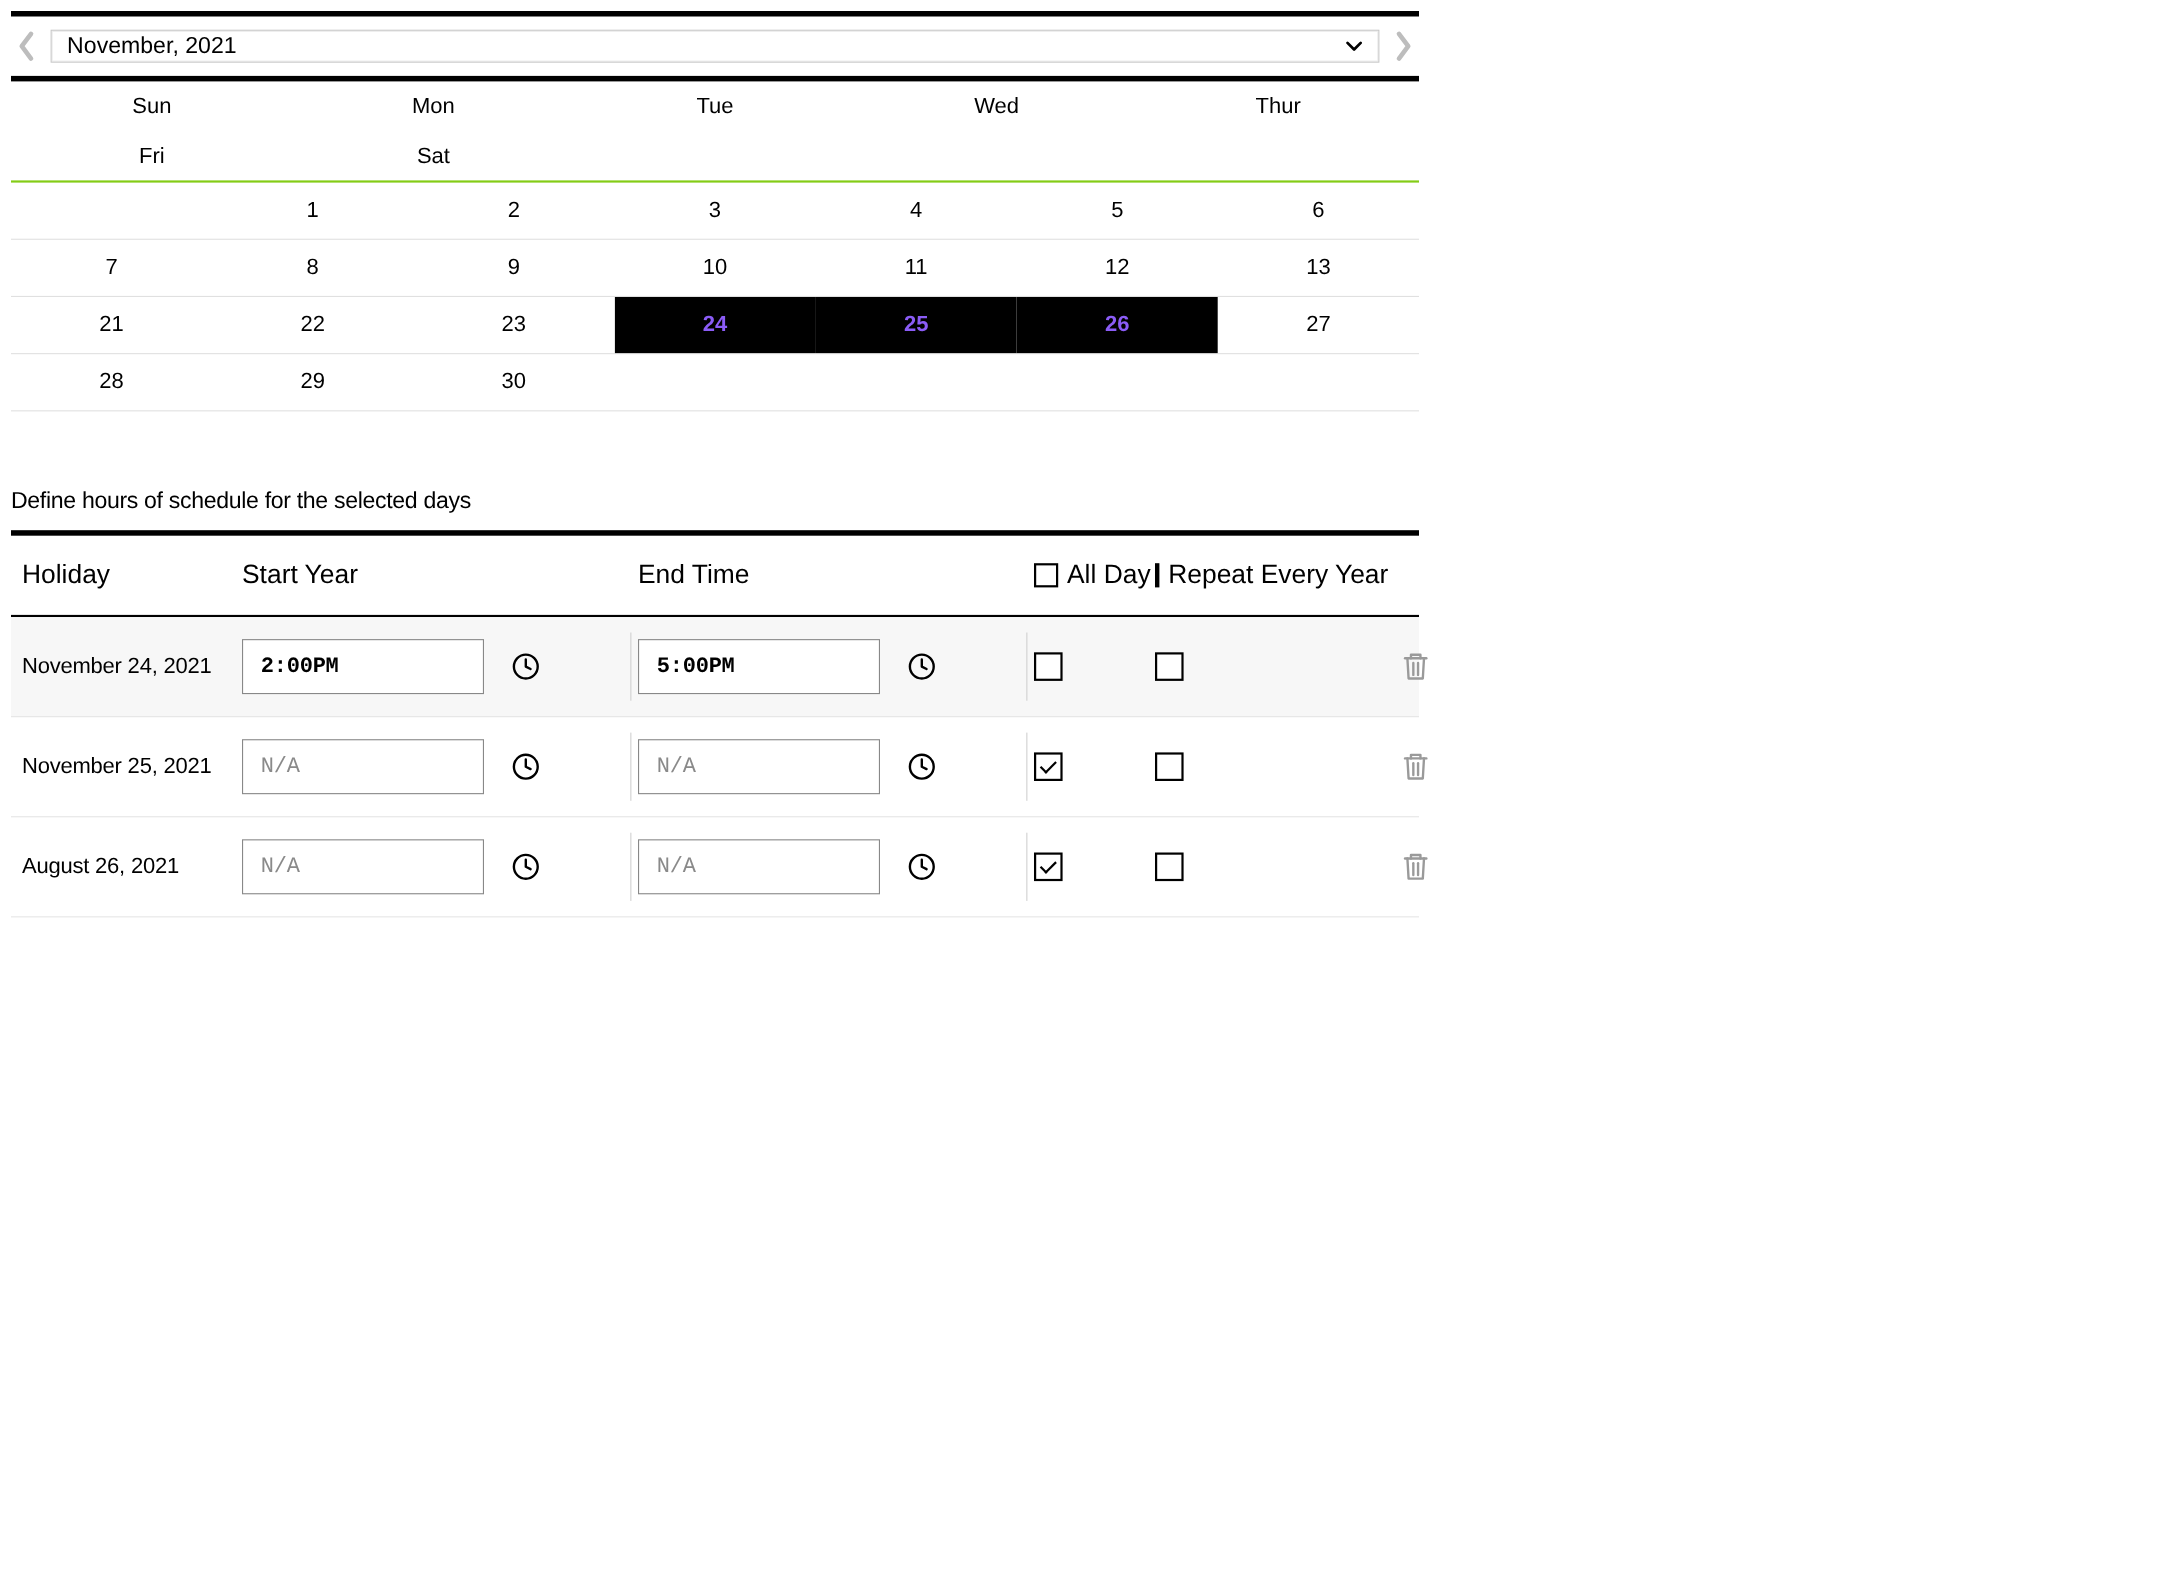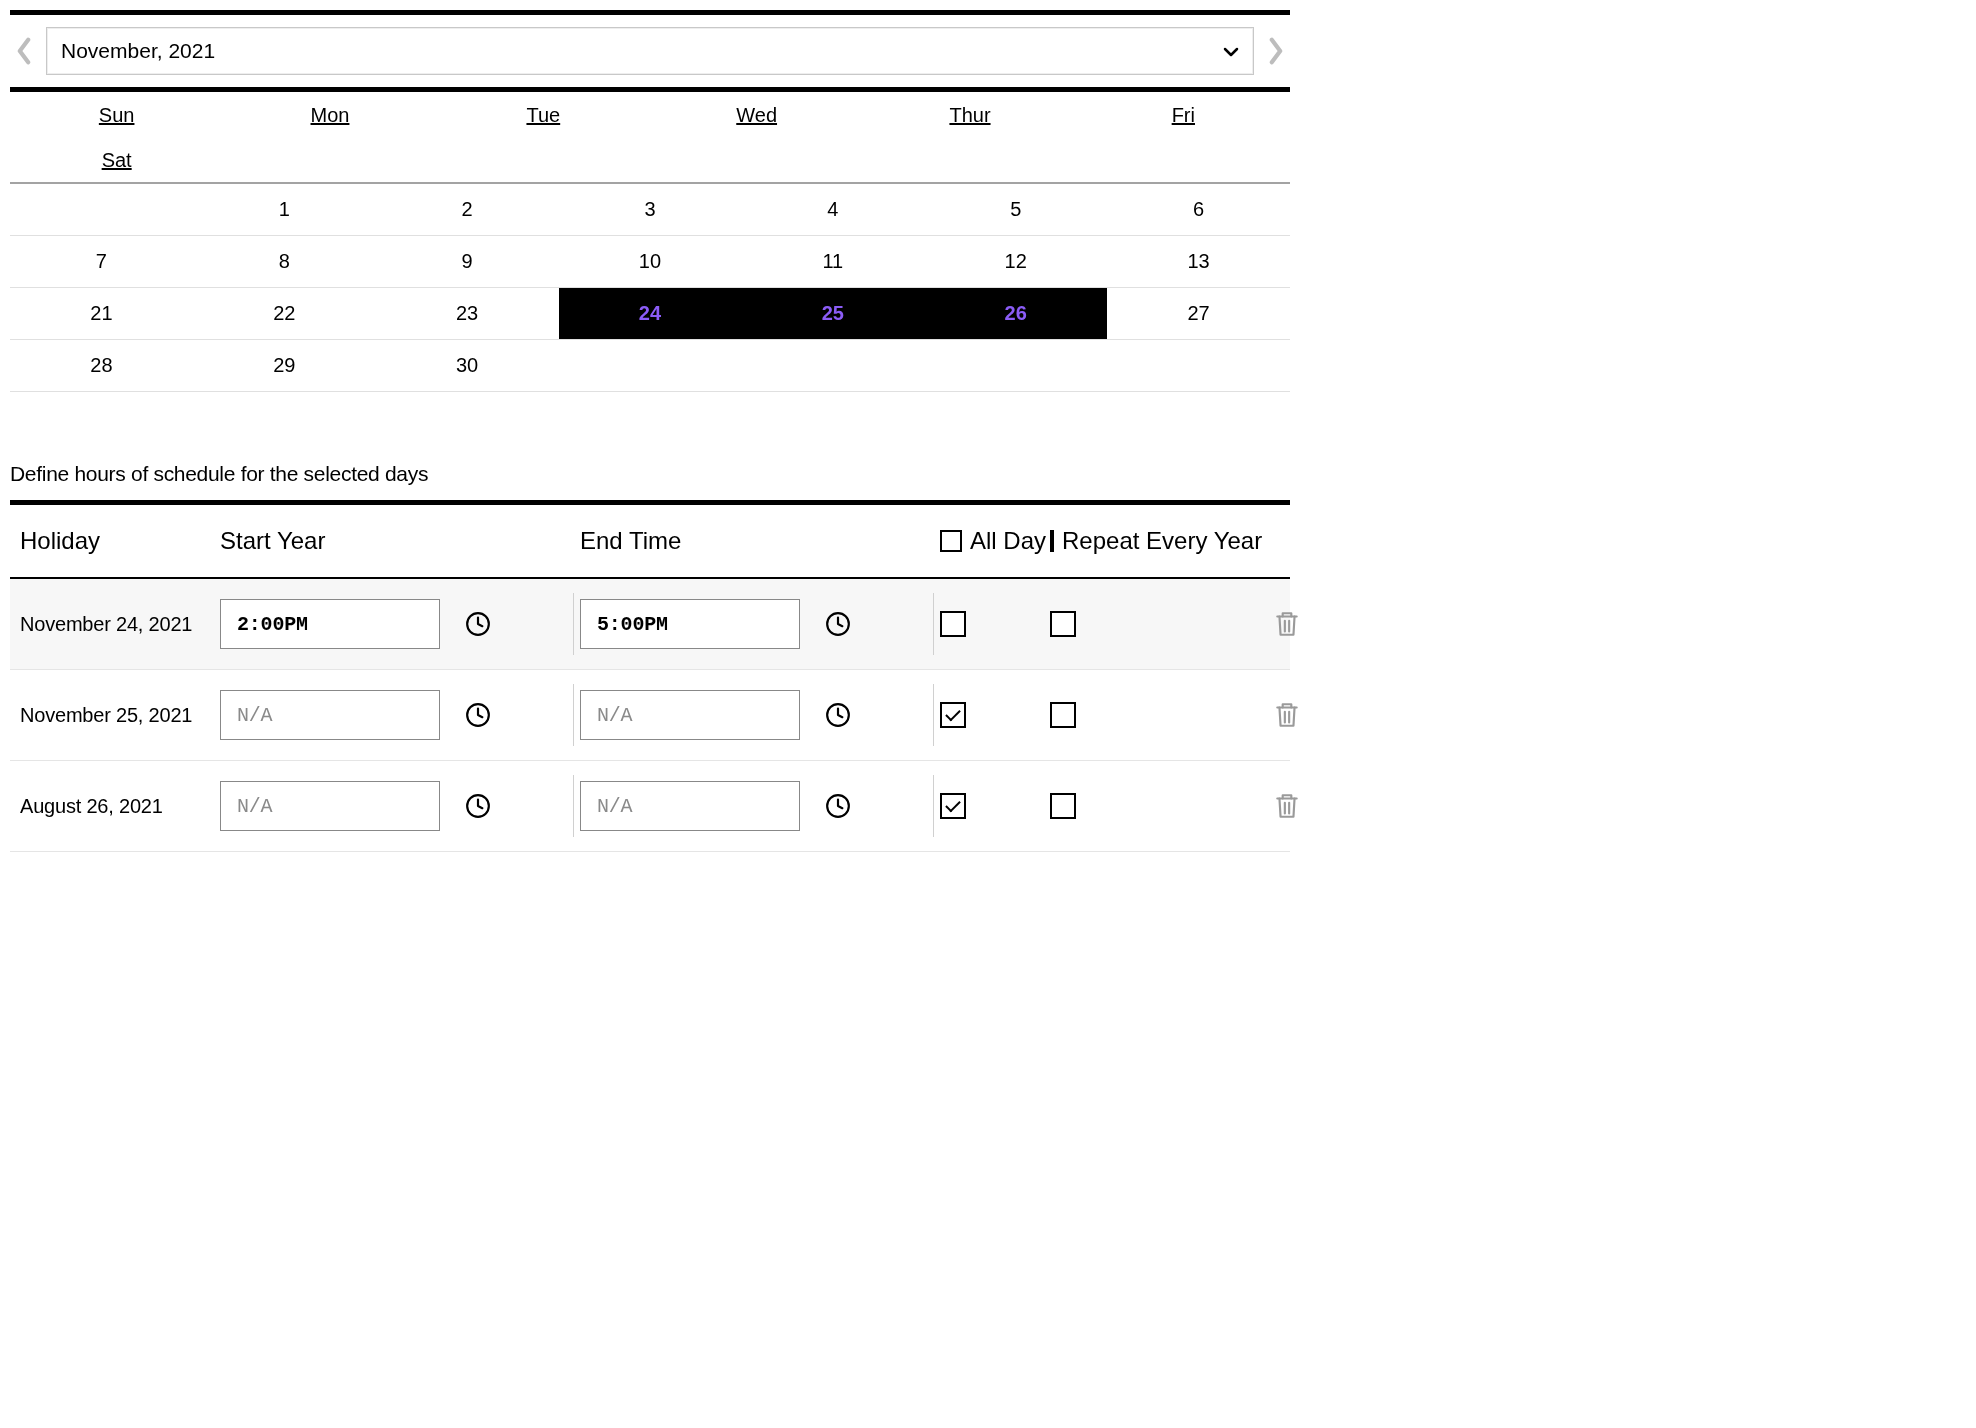--- a/index.html
+++ b/index.html
@@ -27,37 +27,36 @@
     display: flex;
     align-items: center;
     justify-content: center;
     cursor: pointer;
     color: #bdbdbd;
   }
   .month-arrow svg { stroke: #bdbdbd; }
   .month-select {
     flex: 1;
     border: 1px solid #c8c8c8;
-    height: 48px;
+    height: 30px;
     display: flex;
     align-items: center;
     justify-content: space-between;
     padding: 0 14px;
     cursor: pointer;
     box-shadow: inset 0 0 0 1px #eee;
   }
   .month-select span.label { font-size: 21px; }
   .chevron-down svg { stroke:#000; }
 
   
   .cal-header {
     display: grid;
-    grid-template-columns: repeat(6, 1fr);
-    border-bottom: 2px solid #a3a3a3;
-    text-decoration: underline;
+    grid-template-columns: repeat(5, 1fr);
+    border-bottom: 2px solid #84cc16;
   }
   .cal-header div {
     text-align: center;
     padding: 12px 0 10px;
     font-size: 20px;
   }
   .cal-body .cal-row {
     display: grid;
     grid-template-columns: repeat(7, 1fr);
     border-bottom: 1px solid #e0e0e0;

